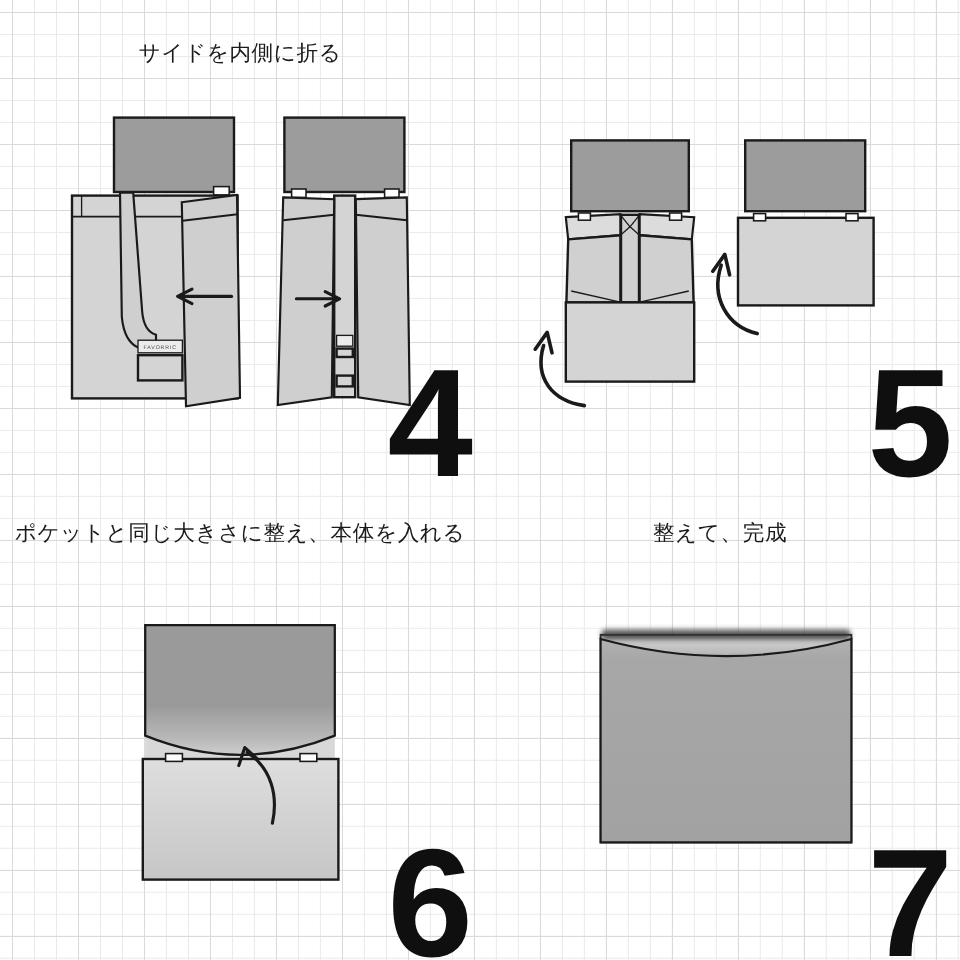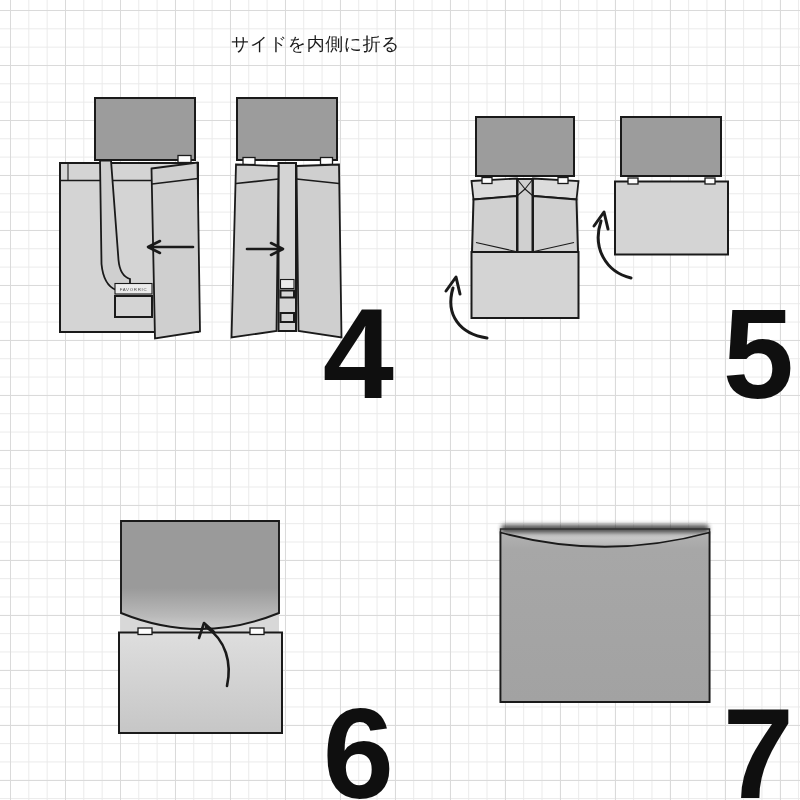--- a/index.html
+++ b/index.html
@@ -11,21 +11,21 @@
       linear-gradient(to bottom, var(--grid_major,#d9d9d9) 1px, transparent 1px),
       linear-gradient(to right, var(--grid_minor,#e9e9e9) 1px, transparent 1px),
       linear-gradient(to bottom, var(--grid_minor,#e9e9e9) 1px, transparent 1px);
     background-size:55px 55px,55px 55px,18.333px 18.333px,18.333px 18.333px;
     background-position:10px 10px;
     font-family:"Liberation Sans","DejaVu Sans",sans-serif;
   }
   .sheet{position:absolute;inset:0;display:grid;grid-template-columns:400px 400px;grid-template-rows:400px 400px;}
   .panel{position:relative;width:400px;height:400px;}
   .title{
-    position:absolute;top:32px;left:0;width:100%;text-align:right;
+    position:absolute;top:32px;left:0;width:100%;text-align:center;
     font-size:18px;letter-spacing:0.5px;color:var(--ink,#1a1a1a);white-space:nowrap;
   }
   .stepnum{
     position:absolute;top:290px;right:6px;
     font-size:128px;font-weight:700;line-height:1;color:var(--numeral,#0f0f0f);
   }
   .fig{position:absolute;inset:0;width:400px;height:400px;}
   
   .f-pocket{fill:var(--pocket_dark,#9c9c9c);stroke:var(--ink,#1a1a1a);stroke-width:2;}
   .f-body{fill:var(--body_light,#d4d4d4);stroke:var(--ink,#1a1a1a);stroke-width:2;}
@@ -123,20 +123,21 @@
         <g class="arrow-c">
           <path d="M231,278 C206,272 192,248 201,221"></path>
           <polyline points="194,226 204,212 208,229"></polyline>
         </g>
       </g>
     </svg>
     <div class="stepnum">5</div>
   </div>
 
   <div class="panel">
+    <div class="title">ポケットと同じ大きさに整え、本体を入れる</div>
     <svg class="fig" viewBox="0 0 400 400" aria-hidden="true">
       <defs>
         <linearGradient id="g6pocket" x1="0" y1="0" x2="0" y2="1">
           <stop offset="0" stop-color="#9a9a9a"></stop>
           <stop offset="0.62" stop-color="#9a9a9a"></stop>
           <stop offset="0.88" stop-color="#b9b9b9"></stop>
           <stop offset="1" stop-color="#cecece"></stop>
         </linearGradient>
         <linearGradient id="g6body" x1="0" y1="0" x2="0" y2="1">
           <stop offset="0" stop-color="#dedede"></stop>
@@ -152,20 +153,21 @@
         <g class="arrow" stroke-width="2.4">
           <path d="M227,286 C232,263 226,240 206,227"></path>
           <polyline points="199,238 204,223 214,232"></polyline>
         </g>
       </g>
     </svg>
     <div class="stepnum">6</div>
   </div>
 
   <div class="panel">
+    <div class="title">整えて、完成</div>
     <svg class="fig" viewBox="0 0 400 400" aria-hidden="true">
       <defs>
         <linearGradient id="g7back" x1="0" y1="0" x2="0" y2="1">
           <stop offset="0" stop-color="#d8d8d8"></stop>
           <stop offset="0.08" stop-color="#bdbdbd"></stop>
           <stop offset="0.16" stop-color="#8f8f8f"></stop>
           <stop offset="1" stop-color="#8a8a8a"></stop>
         </linearGradient>
         <linearGradient id="g7front" x1="0" y1="0" x2="0" y2="1">
           <stop offset="0" stop-color="#b2b2b2"></stop>

